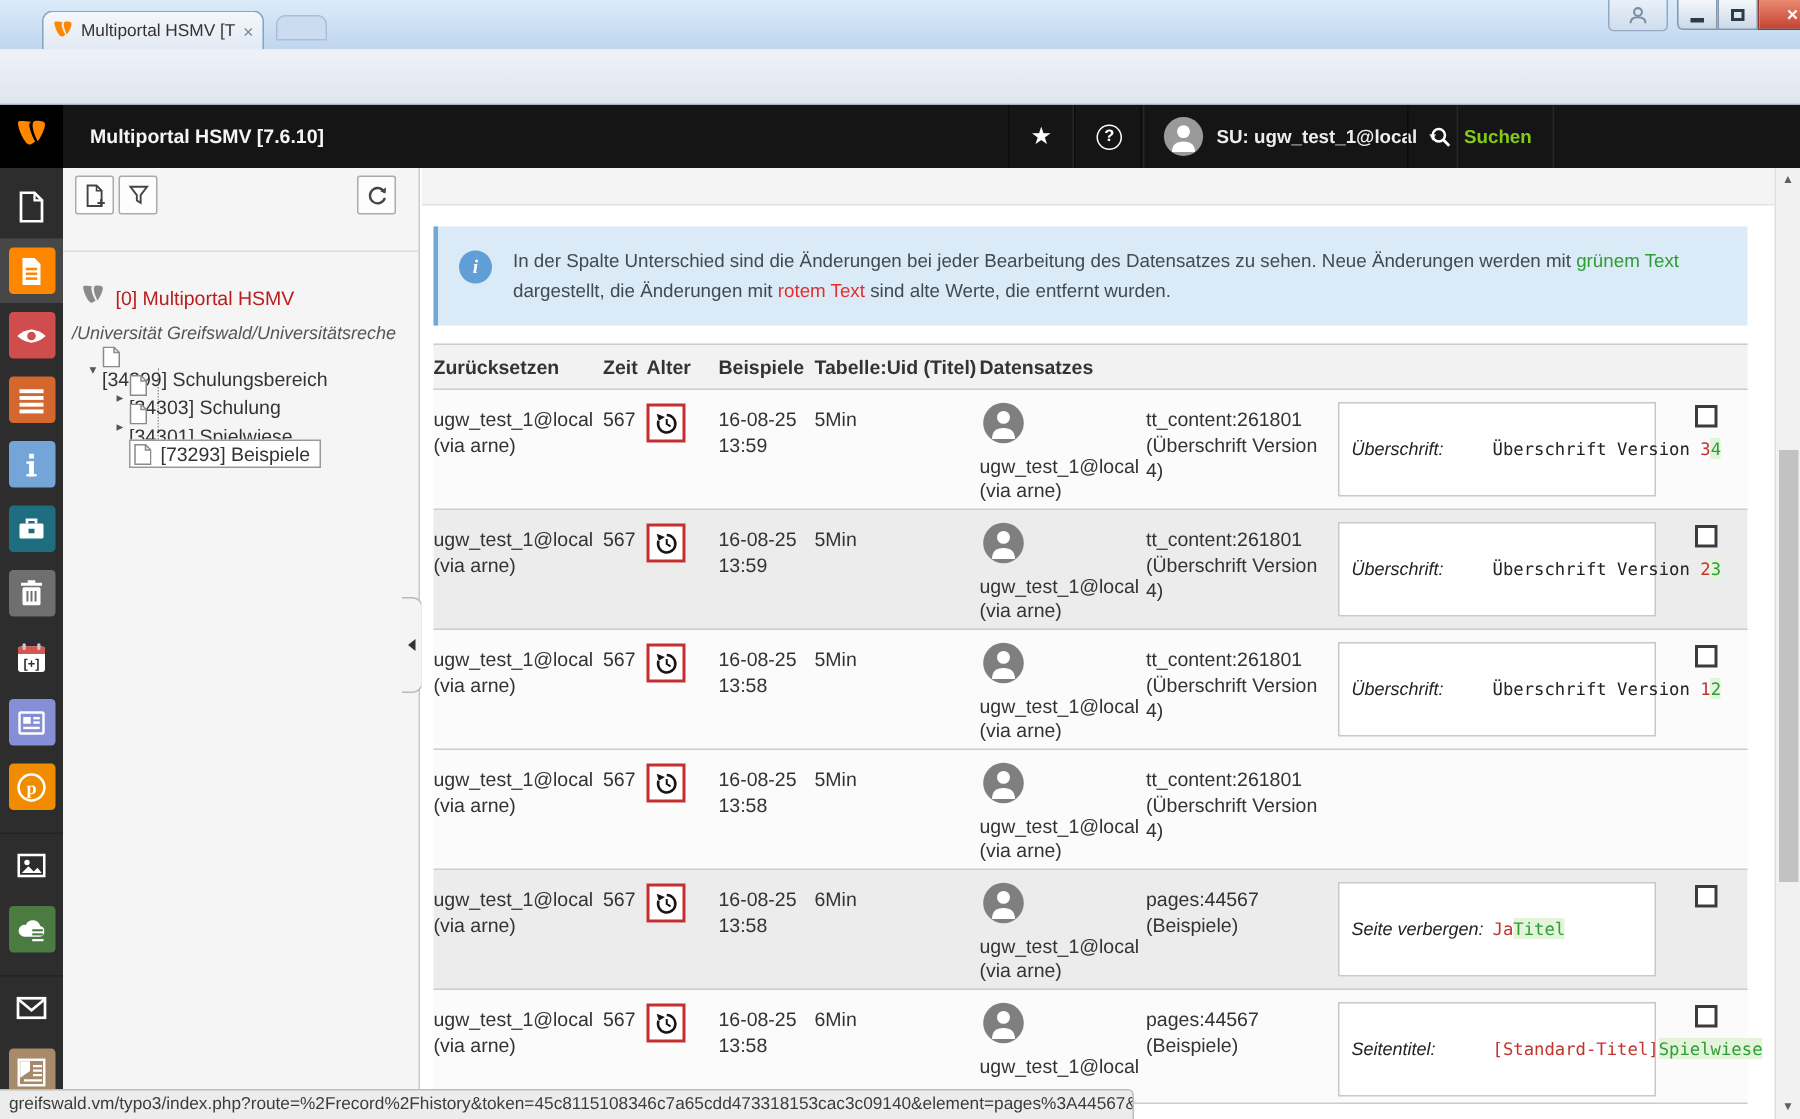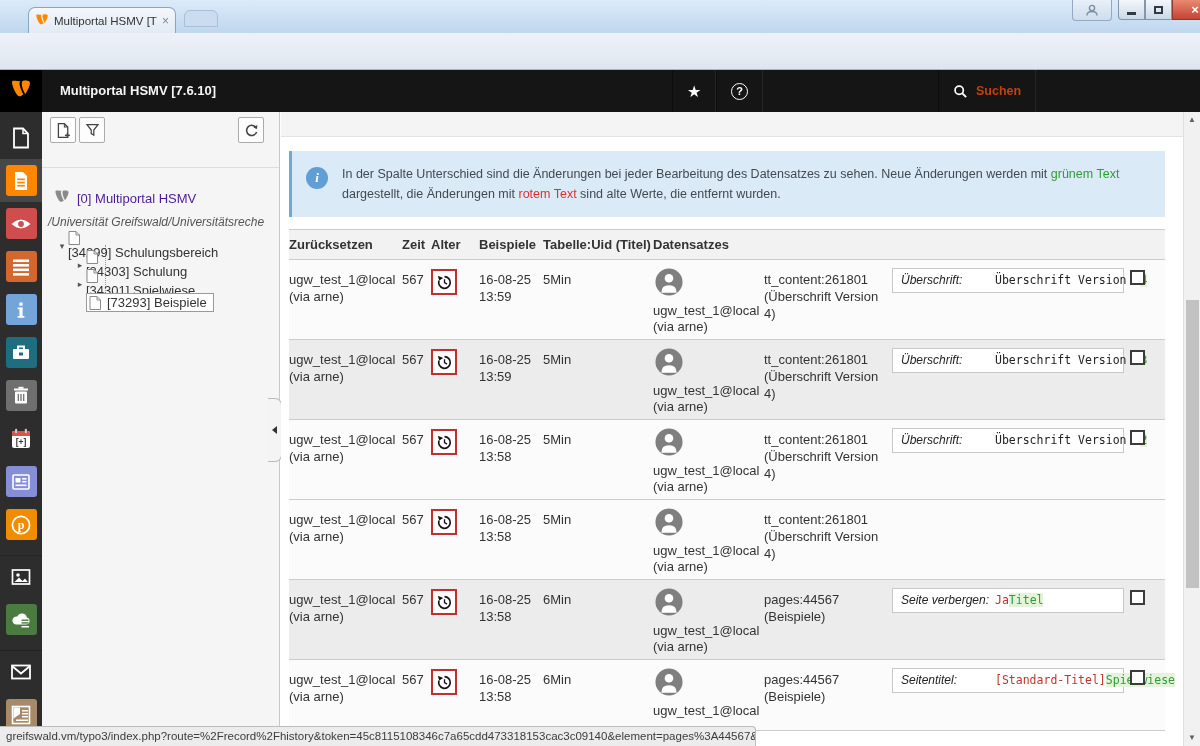--- a/index.html
+++ b/index.html
@@ -47,36 +47,36 @@
 
   
   #t3bar{position:absolute;left:0;top:70px;width:1200px;height:42px;background:#151515;color:#fff}
   #t3logo{position:absolute;left:0;top:0;width:42px;height:42px;background:#000;display:flex;align-items:center;justify-content:center}
   #t3title{position:absolute;left:60px;top:13px;font-size:13px;font-weight:bold;color:#f5f5f5}
   .t3item{position:absolute;top:0;height:42px;display:flex;align-items:center;gap:8px;padding:0 14px;border-left:1px solid #0c0c0c;border-right:1px solid #262626}
   .t3star{font-size:16px;color:#fff}
   .t3help{width:17px;height:17px;border:1.5px solid #fff;border-radius:50%;font-size:11px;font-weight:bold;display:flex;align-items:center;justify-content:center}
   .t3user-label{font-size:12.5px;font-weight:bold;color:#ededed}
   .caret{font-size:9px;color:#cfcfcf}
-  .t3search-label{font-size:12.5px;font-weight:bold;color:#c2410c}
+  .t3search-label{font-size:12.5px;font-weight:bold;color:#84cc16}
 
   
   #modmenu{position:absolute;left:0;top:112px;width:42px;height:634px;background:#2d2d2d;display:flex;flex-direction:column;align-items:stretch;padding-top:4px}
   .mod{height:43px;display:flex;align-items:center;justify-content:center;flex:0 0 auto}
   .mod.active{background:#474747}
   .mod.gap{margin-top:9px;border-top:1px solid #232323}
   .mico{width:31px;height:31px;border-radius:3px;display:flex;align-items:center;justify-content:center}
   .mico svg{width:24px;height:24px}
 
   
   #treepanel{position:absolute;left:42px;top:112px;width:238px;height:634px;background:#f5f5f5;border-right:1px solid #c9c9c9;overflow:hidden}
   .tree-toolbar{position:relative;height:56px;border-bottom:1px solid #ddd}
   .tbtn{position:absolute;top:5px;width:26px;height:26px;background:#fdfdfd;border:1px solid #ababab;border-radius:2px;display:flex;align-items:center;justify-content:center}
   .tbtn svg{width:17px;height:17px}
-  .tree-root{position:absolute;left:12px;top:78px;display:flex;align-items:center;gap:7px;font-size:13px;color:#4c1d95}
+  .tree-root{position:absolute;left:12px;top:78px;display:flex;align-items:center;gap:7px;font-size:13px;color:#b91c1c}
   .tree-path{position:absolute;left:6px;top:103px;font-size:12px;font-style:italic;color:#555;white-space:nowrap}
   #treelist{position:absolute;left:0;top:124px;width:238px}
   .tnode{position:relative;height:19px;display:flex;align-items:center;font-size:13px;color:#333}
   .tcaret{width:12px;text-align:center;font-size:9px;color:#555;flex:0 0 12px}
   .ticon{flex:0 0 13px;margin-right:5px;display:flex}
   .tlabel{white-space:nowrap}
   .tnode.sel .selwrap{border:1px solid #9a9a9a;background:#fff;padding:1px 6px 1px 2px;display:flex;align-items:center}
   .guide{position:absolute;left:63px;top:133px;height:52px;border-left:1px dotted #9a9a9a}
 
   .handle{position:absolute;left:268px;top:398px;width:14px;height:64px;background:#f4f4f4;border:1px solid #bbb;border-left:none;border-radius:0 7px 7px 0;display:flex;align-items:center;justify-content:center}
@@ -95,21 +95,21 @@
   #htable{margin:12px 18px 0 8px;width:876px}
   .t-row{display:grid;grid-template-columns:113px 29px 48px 64px 110px 111px 128px 238px 35px;min-height:71px;border-bottom:1px solid #ccc;background:#fbfbfb}
   .t-row.shaded{background:#ececec}
   .t-head{min-height:29px;background:#f2f2f2;border-top:1px solid #ccc}
   .tc{padding:11px 4px 4px 0;font-size:13px;line-height:17px;color:#333}
   .t-head .tc{padding:6px 4px 6px 0;font-weight:bold;white-space:nowrap;overflow:visible}
   .hist{width:26px;height:26px;border:2px solid #c32f2f;background:#fff;display:flex;align-items:center;justify-content:center;margin-top:9px}
   .hist svg{width:17px;height:17px}
   .avatar{width:28px;height:28px;margin:0 0 3px 2px}
   .cbx{width:15px;height:15px;border:2px solid #3c3c3c;background:#fff;display:inline-block;margin-top:10px}
-  .diffbox{display:flex;align-items:center;border:1px solid #c8c8c8;background:#fff;margin-top:8px;padding:3px 8px;width:232px}
+  .diffbox{display:flex;align-items:center;border:1px solid #c8c8c8;background:#fff;margin-top:8px;padding:22px 8px;width:212px}
   .dlabel{font-style:italic;font-size:12px;color:#222;min-width:94px;flex:0 0 auto}
   .dval{font-family:"DejaVu Sans Mono",monospace;font-size:11.5px;white-space:nowrap;color:#222}
   .d-old{color:#c3342c}
   .d-new{color:#2e9e36;background:#e3f4da}
   .dact{font-weight:bold;font-size:13px;display:inline-block;margin-top:12px;color:#222}
 
   
   #vscroll{position:absolute;right:0;top:112px;width:17px;height:634px;background:#f1f1f1;border-left:1px solid #e0e0e0}
   .sarr{position:absolute;left:0;width:16px;height:16px;font-size:8px;color:#606060;text-align:center;line-height:16px}
   .sthumb{position:absolute;left:2px;top:188px;width:13px;height:288px;background:#c2c2c2}
@@ -178,20 +178,29 @@
           <path fill="#ff8700" d="M11.7 17.6c-.4.14-.8.2-1.3.2-3.3 0-8.2-11.4-8.2-15.2 0-1.4.3-1.9 1.6-1.9 2.4 0 6.2.4 7.9.6-1 .7-1.3 1.2-1.3 2.4 0 3 2.7 9.6 4.3 11.9-1 .9-2 1.4-3 2zM14.4.8c.5-.1 1-.2 1.5-.2 3.6 0 5.9.6 5.9 2.6 0 3.4-3.1 9.3-5.2 12.2-1.9-3-3.8-8.4-3.8-11.4 0-1.9.5-2.8 1.6-3.2z"></path>
         </svg>
     </div>
     <span id="t3title">Multiportal HSMV [7.6.10]</span>
     <div class="t3item" style="left:672px">
         <span class="t3star">★</span>
       </div>
     <div class="t3item" style="left:716px">
         <span class="t3help">?</span>
       </div>
+    <div class="t3item" style="left:760px">
+      <svg class="avatar" width="26" height="26" viewBox="0 0 30 30" style="margin:0">
+          <circle cx="15" cy="15" r="14" fill="#9a9a9a"></circle>
+          <circle cx="15" cy="11.5" r="4.6" fill="#fff"></circle>
+          <path d="M6.8 26 q0-7.5 8.2-7.5 q8.2 0 8.2 7.5 z" fill="#fff"></path>
+        </svg>
+      <span class="t3user-label">SU: ugw_test_1@local</span>
+      <span class="caret">▾</span>
+    </div>
     <div class="t3item" style="left:938px">
       <svg width="15" height="15" viewBox="0 0 16 16">
           <circle cx="6.6" cy="6.6" r="4.4" fill="none" stroke="#fff" stroke-width="1.8"></circle>
           <line x1="10" y1="10" x2="14" y2="14" stroke="#fff" stroke-width="2"></line>
         </svg>
       <span class="t3search-label">Suchen</span>
     </div>
   </div>
 
   <div id="modmenu">

